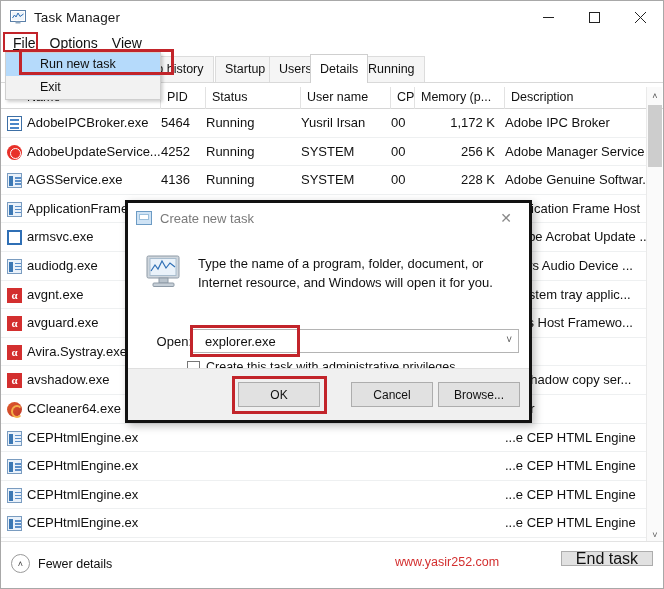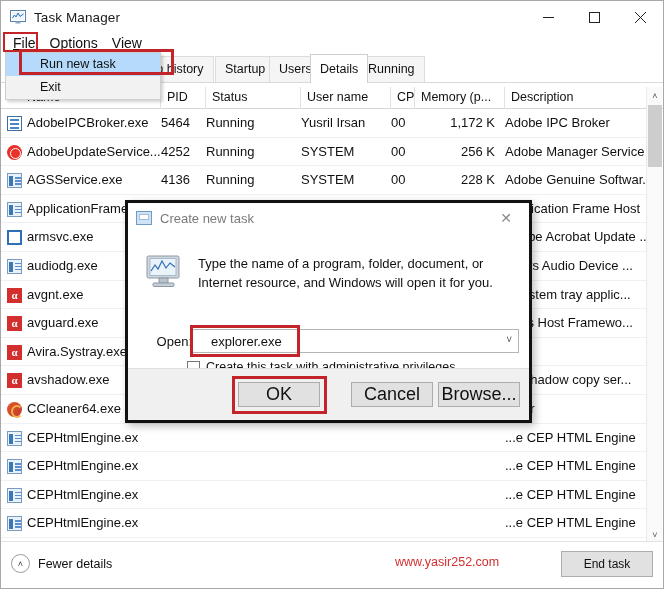--- a/index.html
+++ b/index.html
@@ -218,24 +218,24 @@
     border: 1px solid #9a9a9a;
     display: flex; align-items: center; justify-content: center;
     margin-right: 8px; font-size: 9px; color: #444;
   }
   .watermark {
     position: absolute; left: 394px; top: 13px;
     font-size: 12.5px; color: #d32f2f;
   }
   .endtask {
     position: absolute; right: 10px; top: 9px;
-    width: 92px; height: 26px;
+    width: 92px; height: 15px;
     background: #e1e1e1;
     border: 1px solid #adadad;
-    font-size: 12px; color: #111;
+    font-size: 16px; color: #111;
     display: flex; align-items: center; justify-content: center;
   }
 
   
   .dialog {
     position: absolute;
     left: 124px; top: 199px;
     width: 407px; height: 223px;
     background: #ffffff;
     border: 3px solid #111;
@@ -284,21 +284,21 @@
   .open-label { font-size: 13px; color: #111; width: 48px; }
   .combo {
     width: 327px; height: 24px;
     border: 1px solid #b4b4b4;
     background: #fff;
     display: flex; align-items: center;
     position: relative;
   }
   .combo-val {
     font-size: 13px; color: #111;
-    padding-left: 18px;
+    padding-left: 12px;
   }
   .combo-arrow {
     position: absolute; right: 6px; top: 4px;
     font-size: 10px; color: #555;
   }
   .combo-redbox {
     position: absolute;
     left: 62px; top: 92px;
     width: 110px; height: 32px;
     border: 3px solid #c2242a;
@@ -320,21 +320,21 @@
     position: absolute; bottom: 0; left: 0;
     width: 401px; height: 52px;
     background: #f0f0f0;
     border-top: 1px solid #dfdfdf;
   }
   .dbtn {
     position: absolute; top: 13px;
     width: 82px; height: 25px;
     background: #e1e1e1;
     border: 1px solid #adadad;
-    font-size: 18px; color: #111;
+    font-size: 12px; color: #111;
     display: flex; align-items: center; justify-content: center;
   }
   .dbtn-ok { left: 110px; }
   .dbtn-cancel { left: 223px; }
   .dbtn-browse { left: 310px; }
   .ok-redbox {
     position: absolute;
     left: 104px; top: 7px;
     width: 95px; height: 38px;
     border: 3px solid #c2242a;

